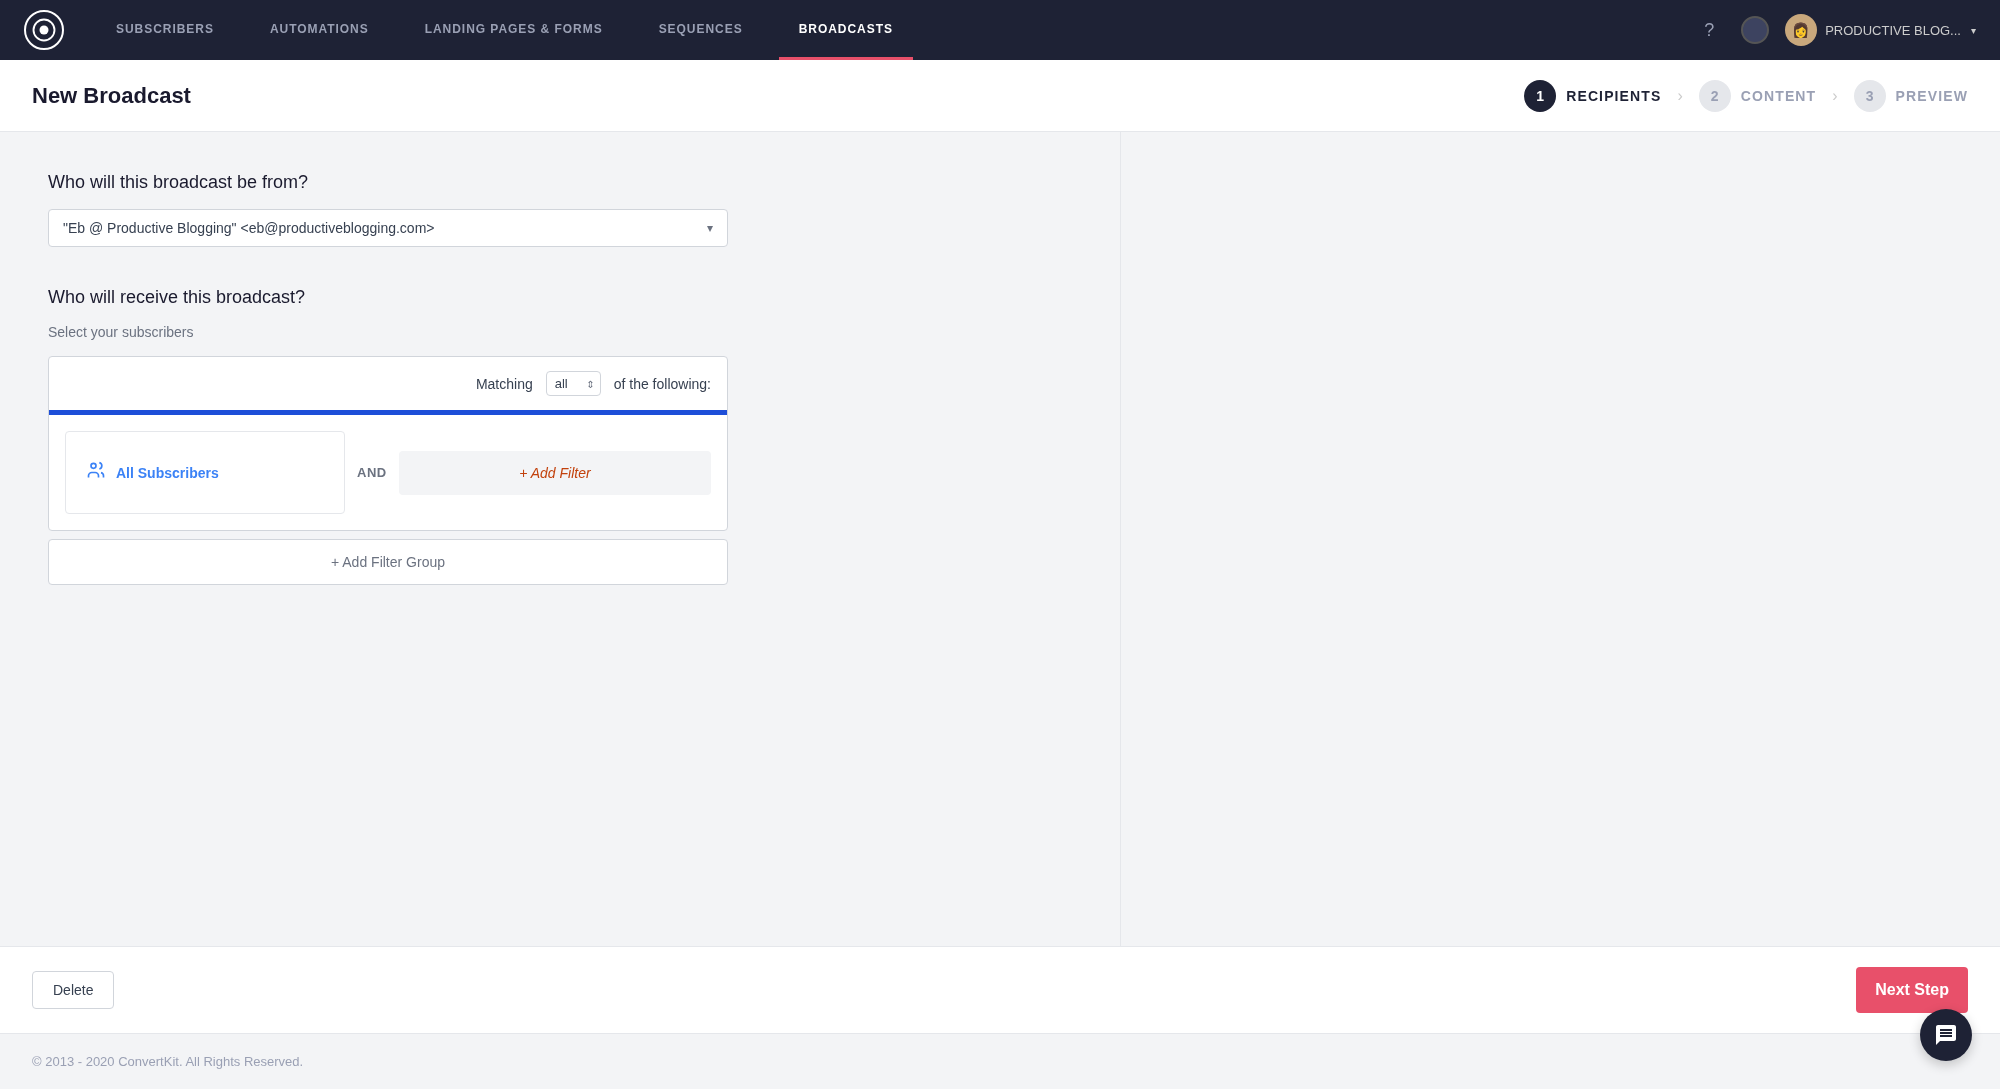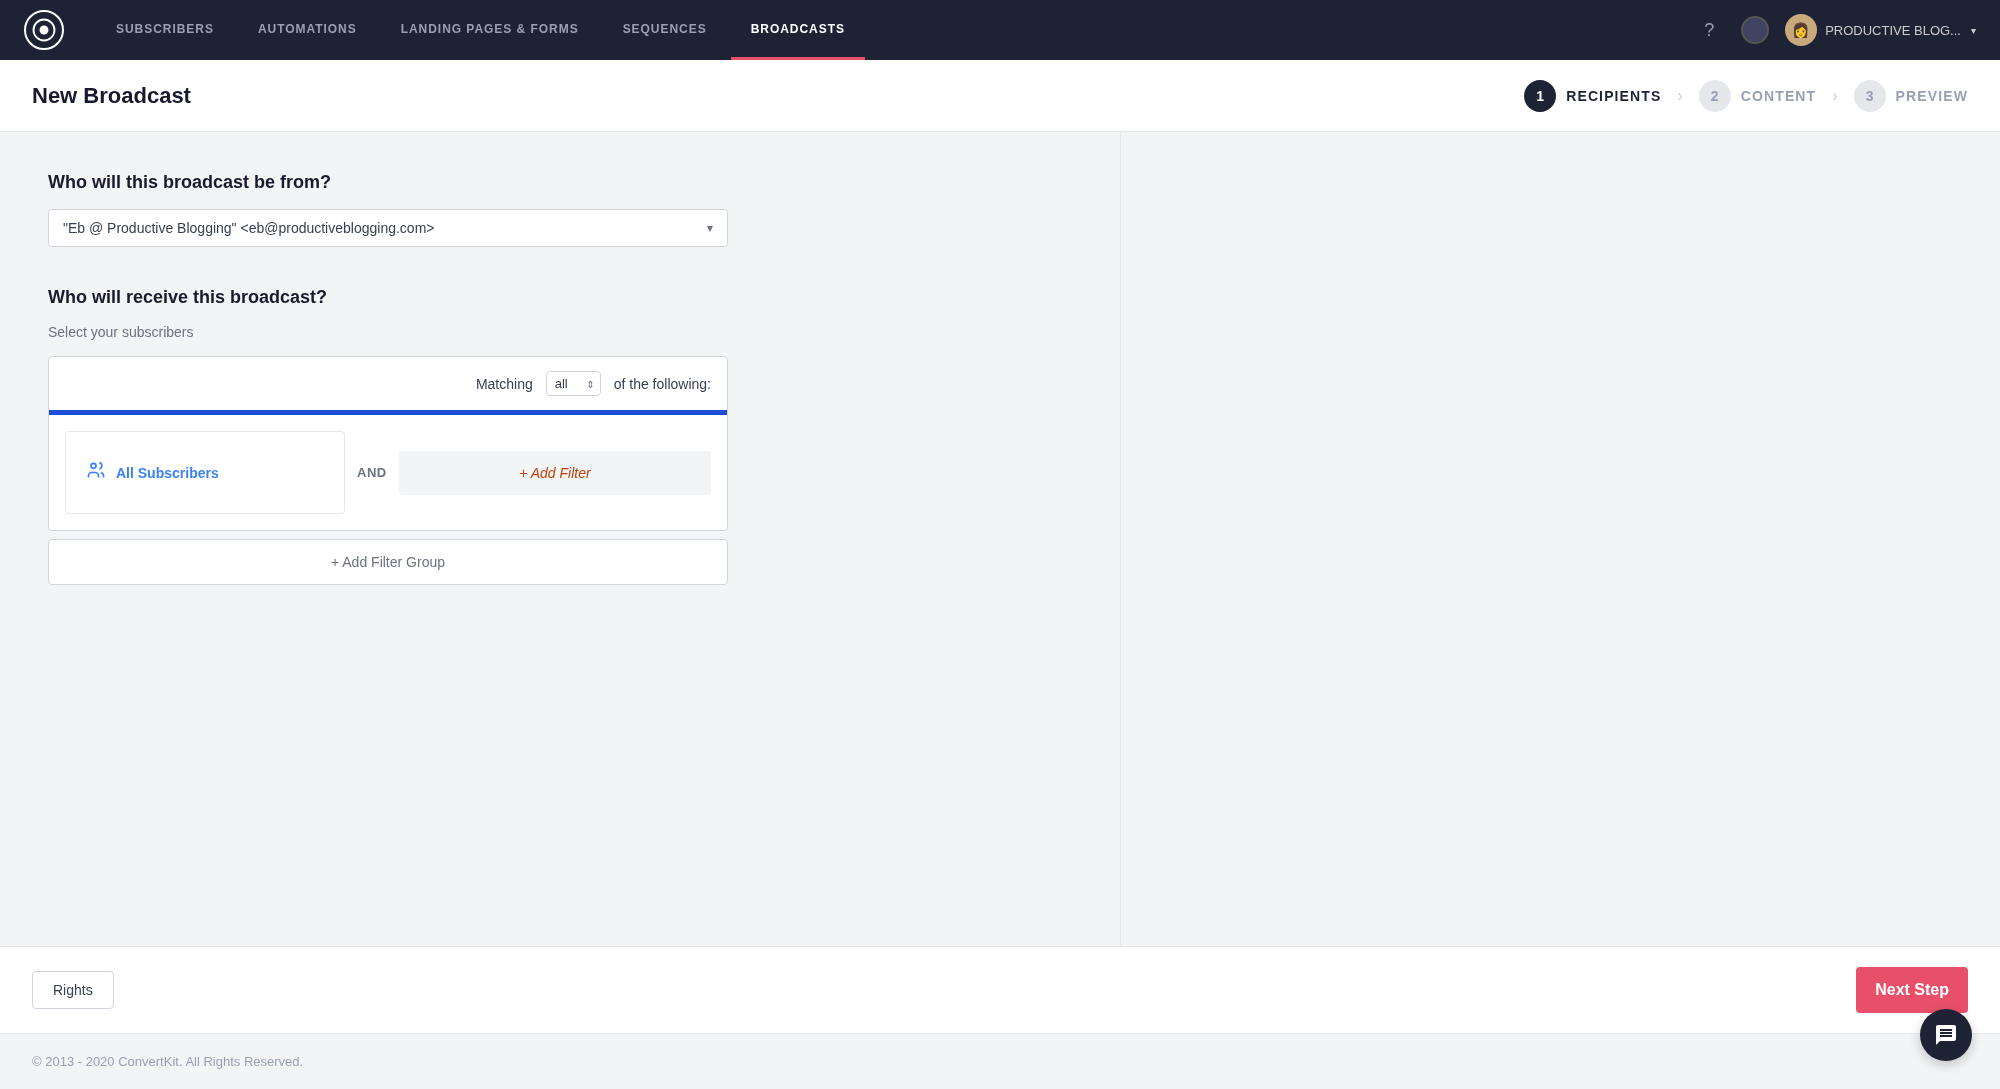--- a/index.html
+++ b/index.html
@@ -2,21 +2,21 @@
 <html><head>
   <meta charset="utf-8">
   <style>
     * { box-sizing: border-box; margin: 0; padding: 0; }
     body { font-family: -apple-system, BlinkMacSystemFont, 'Segoe UI', sans-serif; background: #f3f4f6; min-height: 100vh; display: flex; flex-direction: column; }
 
     
     .nav { background: #1e2235; display: flex; align-items: center; padding: 0 24px; height: 60px; gap: 0; }
     .nav-logo { width: 40px; height: 40px; border-radius: 50%; border: 2px solid white; display: flex; align-items: center; justify-content: center; margin-right: 32px; flex-shrink: 0; }
     .nav-logo svg { width: 24px; height: 24px; }
-    .nav-items { display: flex; align-items: center; flex: 1; gap: 4px; }
+    .nav-items { display: flex; align-items: center; flex: 1; gap: 16px; }
     .nav-item { color: #9aa0b4; font-size: 12px; font-weight: 600; letter-spacing: 0.08em; padding: 0 20px; height: 60px; display: flex; align-items: center; cursor: pointer; text-decoration: none; border-bottom: 3px solid transparent; transition: color 0.2s; }
     .nav-item.active { color: #fff; border-bottom-color: #e8506a; }
     .nav-right { display: flex; align-items: center; gap: 16px; }
     .nav-icon-btn { color: #9aa0b4; background: none; border: none; cursor: pointer; font-size: 18px; width: 32px; height: 32px; display: flex; align-items: center; justify-content: center; border-radius: 50%; }
     .nav-circle { width: 28px; height: 28px; border-radius: 50%; background: #3d4360; border: 2px solid #555; }
     .nav-avatar { width: 32px; height: 32px; border-radius: 50%; background: #c9a87c; overflow: hidden; display: flex; align-items: center; justify-content: center; font-size: 14px; color: #fff; }
     .nav-user { display: flex; align-items: center; gap: 8px; color: #9aa0b4; font-size: 13px; cursor: pointer; }
     .nav-user span { color: #ccc; }
     .nav-caret { color: #9aa0b4; font-size: 10px; margin-left: 2px; }
 
@@ -32,21 +32,21 @@
     .step-label.active { color: #1e2235; }
     .step-label.inactive { color: #9aa0b4; }
     .step-arrow { color: #ccc; font-size: 16px; margin: 0 16px; }
 
     
     .main-content { flex: 1; display: flex; }
     .form-area { flex: 1; padding: 40px 48px; max-width: 1120px; }
     .right-panel { width: 360px; background: #f3f4f6; border-left: 1px solid #e5e7eb; }
 
     
-    .section-label { font-size: 18px; font-weight: 700; color: #1a1a2e; margin-bottom: 16px; }
+    .section-label { font-size: 18px; font-weight: 400; color: #1a1a2e; margin-bottom: 16px; }
     .section { margin-bottom: 40px; }
 
     
     .sender-dropdown { display: flex; align-items: center; border: 1px solid #d1d5db; border-radius: 4px; background: #fff; padding: 10px 14px; width: 680px; cursor: pointer; justify-content: space-between; }
     .sender-dropdown span { font-size: 14px; color: #374151; }
     .sender-dropdown .caret { color: #6b7280; font-size: 12px; }
 
     
     .sub-desc { font-size: 14px; color: #6b7280; margin-bottom: 16px; }
     .filter-box { border: 1px solid #d1d5db; border-radius: 4px; background: #fff; width: 680px; }
@@ -170,21 +170,21 @@
       </div>
 
       <button class="add-filter-group-btn">+ Add Filter Group</button>
     </div>
 
   </div>
   <div class="right-panel"></div>
 </div>
 
 <div class="footer">
-  <button class="delete-btn">Rights</button>
+  <button class="delete-btn">Delete</button>
   <button class="next-step-btn">Next Step</button>
 </div>
 
 <div class="bottom-footer">
   <span>© 2013 - 2020 ConvertKit. All Rights Reserved.</span>
 </div>
 
 <div class="chat-bubble">
   <svg viewBox="0 0 24 24">
     <path d="M20 2H4c-1.1 0-2 .9-2 2v18l4-4h14c1.1 0 2-.9 2-2V4c0-1.1-.9-2-2-2zm-2 12H6v-2h12v2zm0-3H6V9h12v2zm0-3H6V6h12v2z"></path>

